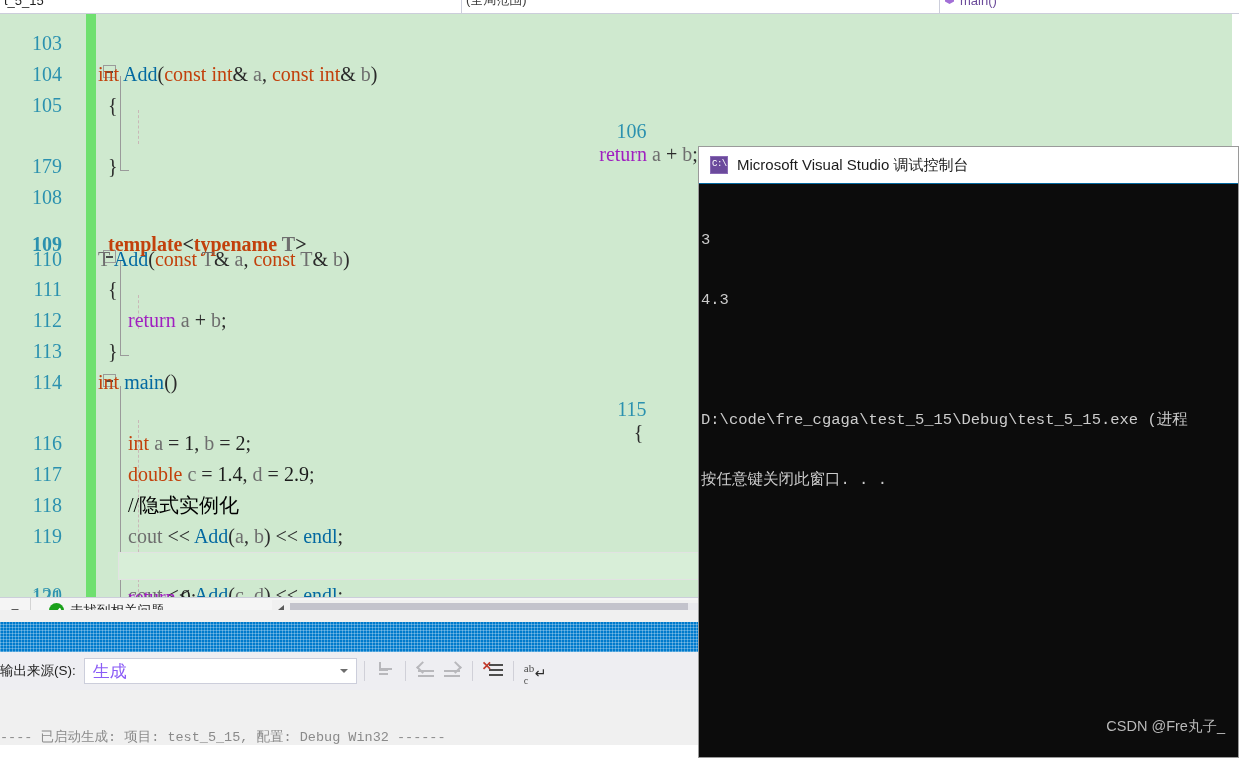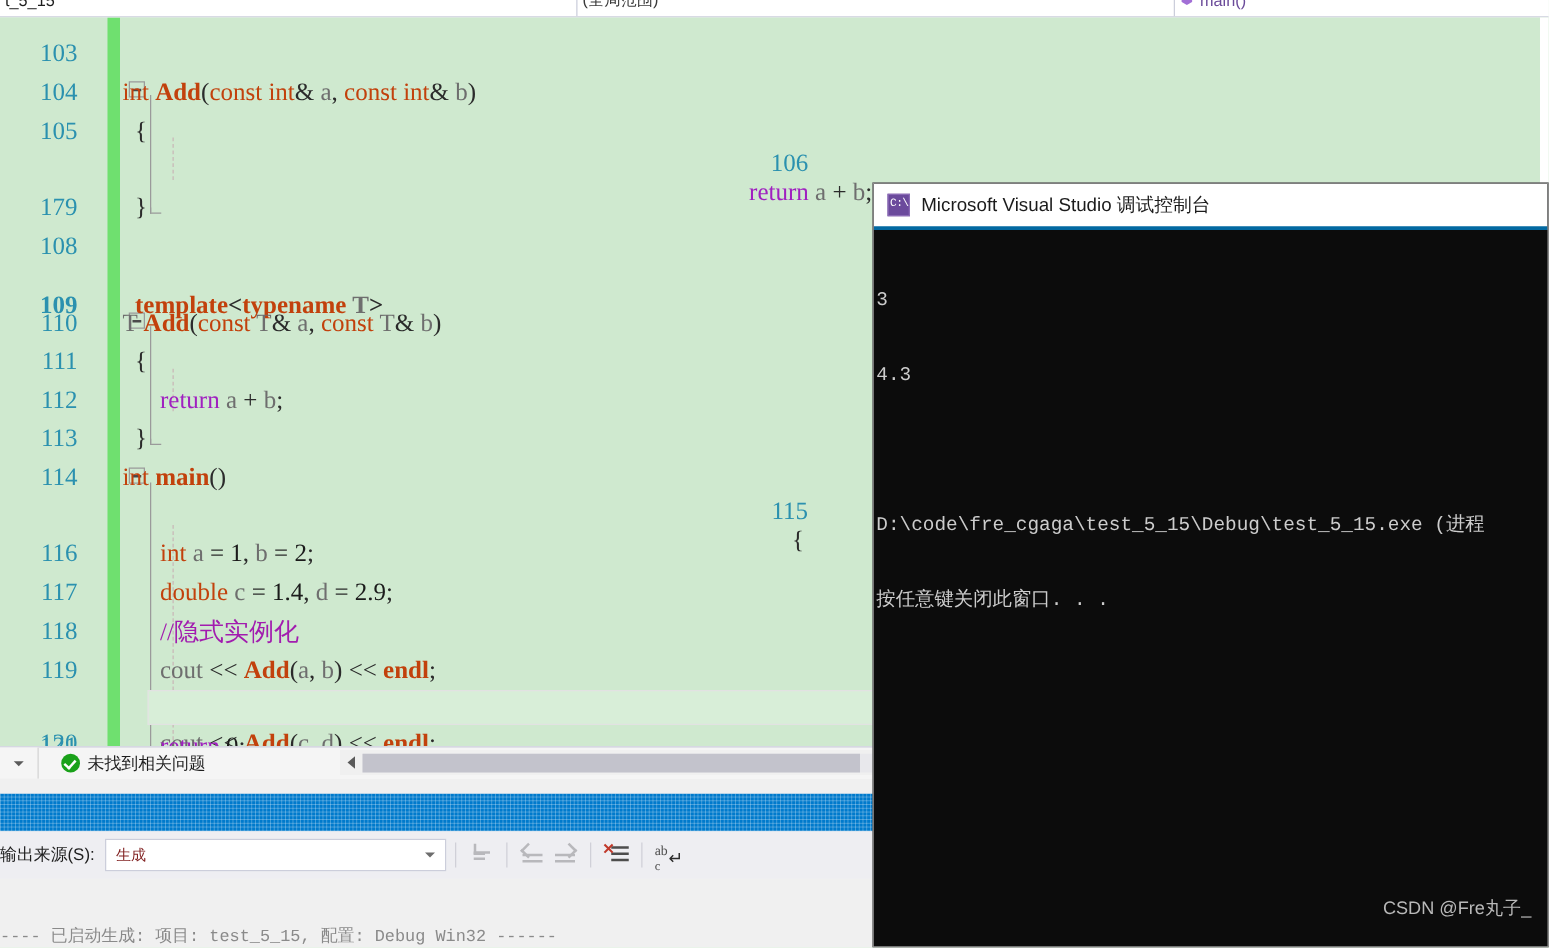--- a/index.html
+++ b/index.html
@@ -64,24 +64,24 @@
   .lnum{
     width:70px;text-align:right;padding-right:8px;box-sizing:border-box;
     color:#2b91af;font-family:"Liberation Serif", serif;font-size:20px;
     flex:none;letter-spacing:0px;
   }
   .codetext{
     font-family:"Liberation Serif", serif;font-size:20px;
     white-space:pre;color:#2b2b2b;padding-left:28px;
   }
   .kw{color:#c2410c;}
-  .fn{color:#c2410c;font-weight:bold;}
+  .fn{color:#0369a1;}
   .ident{color:#6e6e6e;}
   .ret{color:#a020c0;margin-top:44px;}
-  .cmt{color:#a21caf;}
+  .cmt{color:#000000;}
   .num{color:#1b1b1b;}
 
   
   .vline{
     position:absolute;width:0;border-left:1px solid #9a9a9a;
   }
   .vdash{
     position:absolute;width:0;border-left:1px dashed #c9b7b7;
   }
   
@@ -137,21 +137,21 @@
   }
   #hscroll-track{
     margin-left:6px;height:15px;background:#e8e8ec;flex:1;position:relative;
   }
   #hscroll-thumb{
     position:absolute;left:0;top:0;height:15px;width:398px;background:#c3c3cc;
   }
 
   
   #output-pane{
-    position:absolute;left:0;top:623px;width:700px;height:135px;
+    position:absolute;left:0;top:610px;width:700px;height:135px;
     background:#f0f0f0;overflow:hidden;
   }
   #output-titlebar{
     position:absolute;left:0;top:12px;width:700px;height:30px;
     background:#007acc;
     background-image:
       repeating-linear-gradient(0deg,rgba(255,255,255,.28) 0 1px,transparent 1px 3px),
       repeating-linear-gradient(90deg,rgba(255,255,255,.28) 0 1px,transparent 1px 3px);
     background-size:3px 3px;
   }
@@ -160,21 +160,21 @@
     background:#eeeef2;display:flex;align-items:center;
   }
   #out-src-label{
     font-size:13.5px;color:#1e1e1e;margin-left:0px;white-space:nowrap;
   }
   #out-src-combo{
     margin-left:8px;width:273px;height:26px;background:#ffffff;
     border:1px solid #cccedb;box-sizing:border-box;
     display:flex;align-items:center;position:relative;
   }
-  #out-src-combo span{font-size:12px;color:#7f1d1d;padding-left:8px;text-align:right;}
+  #out-src-combo span{font-size:17px;color:#8b5cf6;padding-left:8px;text-align:right;}
   #out-src-combo i{
     position:absolute;right:8px;width:0;height:0;
     border-left:4px solid transparent;border-right:4px solid transparent;
     border-top:4.5px solid #6d6d6d;
   }
   .tb-sep{width:1px;height:20px;background:#d0d0d8;margin:0 7px;flex:none;}
   .tb-btn{width:26px;height:24px;position:relative;flex:none;}
   .lines3{position:absolute;left:4px;top:6px;}
   .lines3 b{display:block;height:2px;background:#b8b8bc;margin-bottom:3px;}
   .lines3.dark b{background:#4d4d4d;}
@@ -188,21 +188,21 @@
   #output-text .clipped{color:#8a8a8a;}
 
   
   #console-win{
     position:absolute;left:698px;top:146px;width:541px;height:612px;
     background:#0c0c0c;border:1px solid #9a9a9a;box-sizing:border-box;
     overflow:hidden;
   }
   #console-title{
     height:37px;background:#ffffff;display:flex;align-items:center;
-    padding-left:11px;box-sizing:border-box;border-bottom:3px solid #0369a1;
+    padding-left:11px;box-sizing:border-box;border-bottom:1px solid #0369a1;
   }
   #console-icon{
     width:18px;height:18px;background:#6b4a9c;position:relative;flex:none;
     margin-right:9px;border:1px solid #8a6ab5;box-sizing:border-box;
   }
   #console-icon::after{
     content:"C:\\";position:absolute;left:1px;top:2px;
     font-family:"Liberation Mono", monospace;font-size:9px;color:#ffffff;
     letter-spacing:-0.5px;
   }

